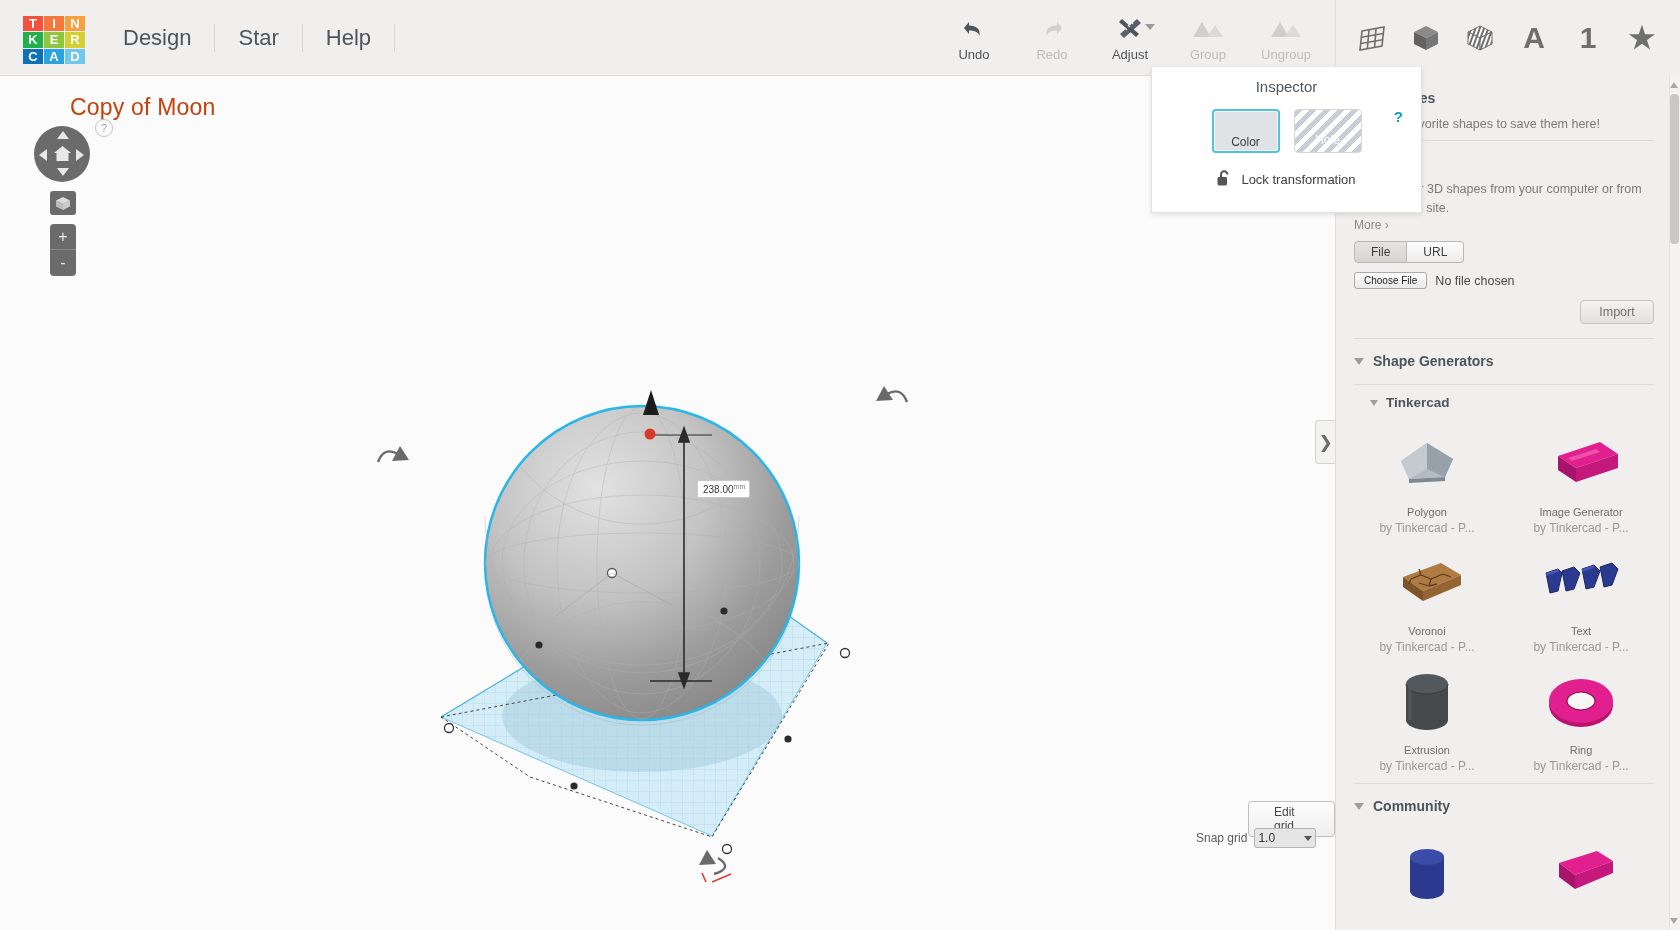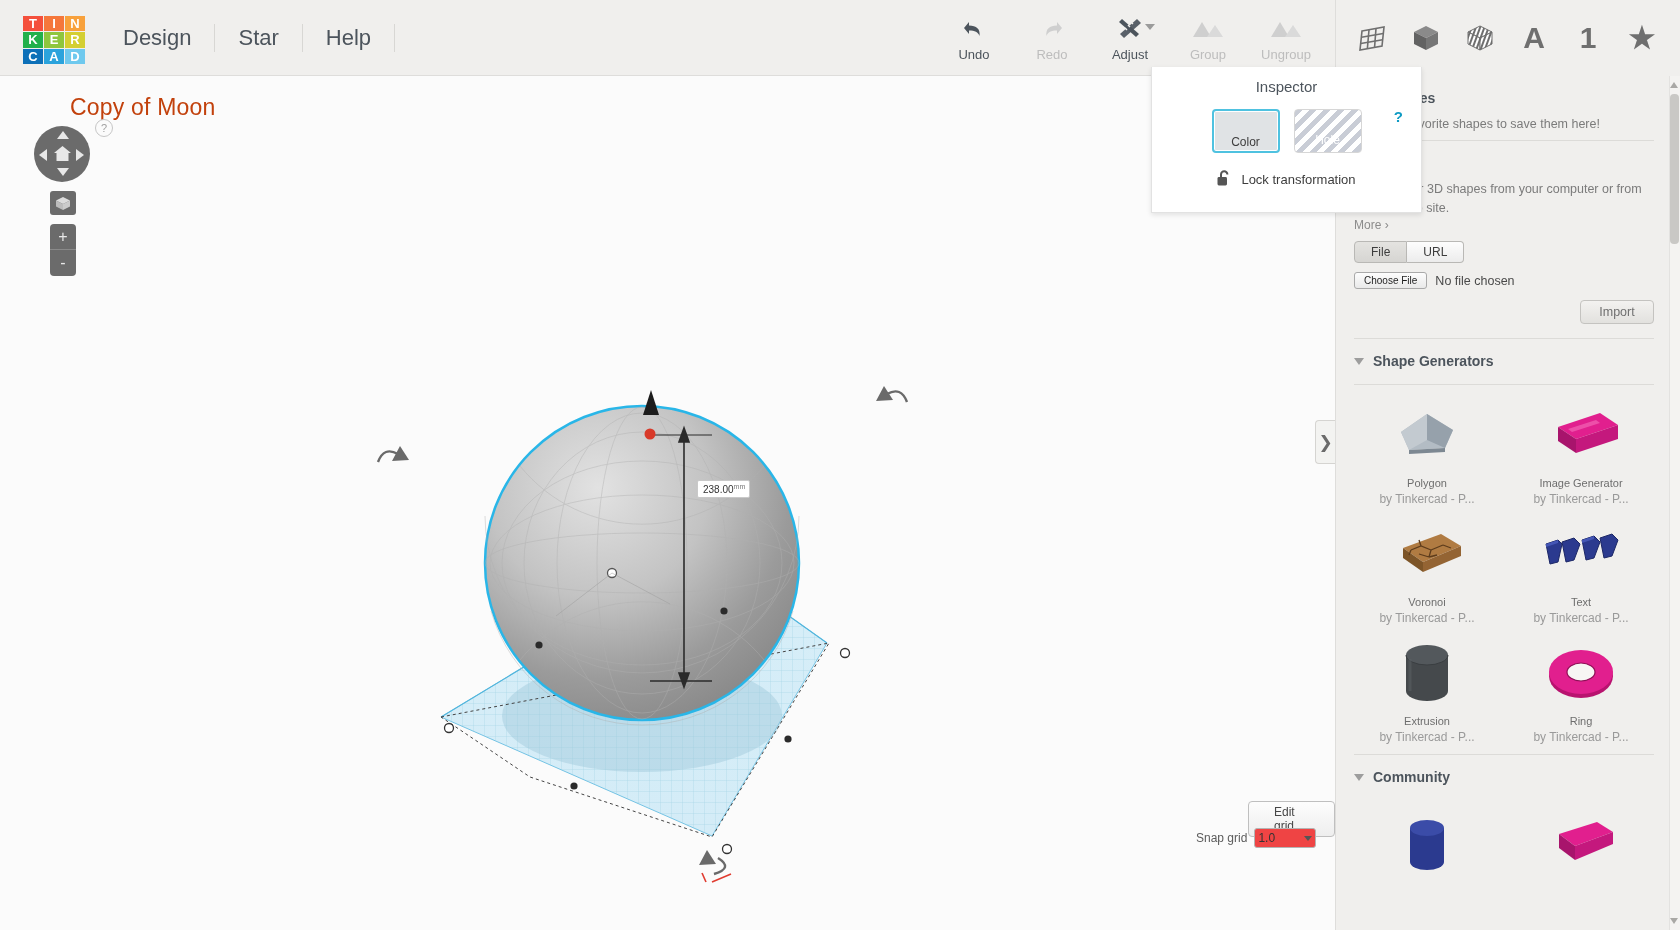--- a/index.html
+++ b/index.html
@@ -131,21 +131,21 @@
     border: 1px solid #bfbfbf; border-radius: 4px;
     padding: 3px 25px;
   }
   .snapwrap {
     position: absolute; left: 1196px; top: 752px;
     display: flex; align-items: center; gap: 7px;
   }
   .snaplabel { font-size: 12px; color: #5c5c5c; }
   .snapsel {
     width: 62px; font-size: 12px; color: #333;
-    border: 1px solid #b4b4b4; border-radius: 3px; background: #ef4444;
+    border: 1px solid #b4b4b4; border-radius: 3px; background: #e5e5e5;
     padding: 2px 3px; display: flex; justify-content: space-between; align-items: center;
   }
   .snapsel .sarrow {
     width: 0; height: 0; border-left: 4px solid transparent; border-right: 4px solid transparent;
     border-top: 5px solid #555;
   }
 
   
   .collapse-handle {
     position: absolute; right: 0px; top: 344px;
@@ -577,20 +577,24 @@
       </div>
 
       <div class="sb-divider" style="margin-top:14px;"></div>
 
       <div class="sb-section-head">
         <span class="tri"></span>
         <span class="stitle">Shape Generators</span>
       </div>
       <div class="sb-divider"></div>
 
+      <div class="sub-head">
+        <span class="tri"></span>
+        <span class="sub-title">Tinkercad</span>
+      </div>
 
       <div class="gengrid">
 
         <div class="gentile">
           <div class="thumb">
             <svg width="80" height="62" viewBox="0 0 80 62">
               <polygon points="40,10 66,26 58,44 22,46 14,28" fill="#b3bcc4"></polygon>
               <polygon points="40,10 66,26 58,44 40,36" fill="#96a1ab"></polygon>
               <polygon points="40,10 14,28 22,46 40,36" fill="#c3cad0"></polygon>
               <polygon points="22,46 58,44 58,48 22,50" fill="#7d8892"></polygon>

